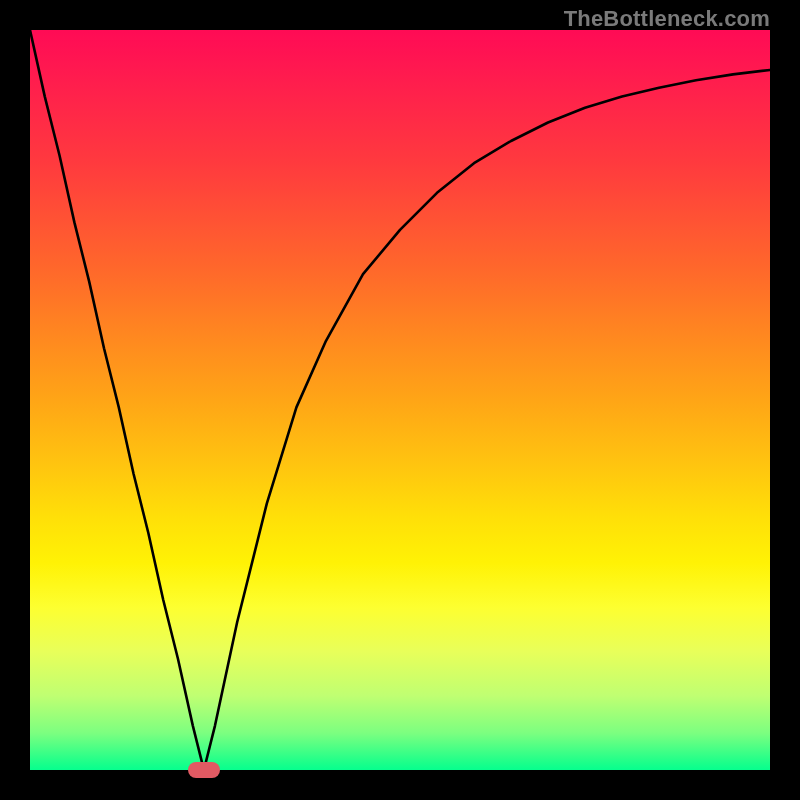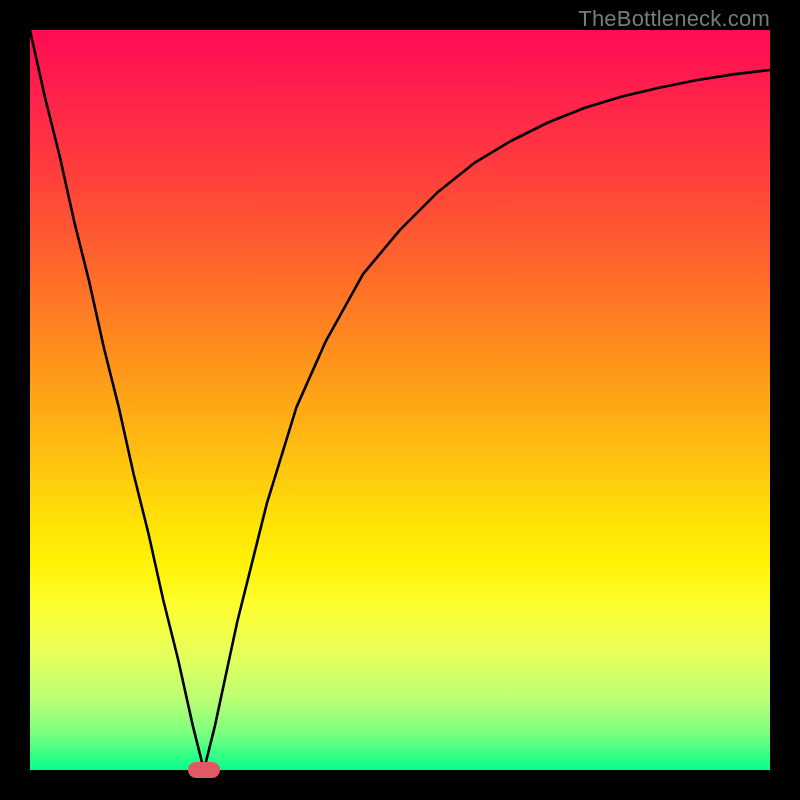--- a/index.html
+++ b/index.html
@@ -41,21 +41,21 @@
       #1cff8a 99%,
       #06ff8e 100%
     );
   }
   .watermark {
     position: absolute;
     top: 6px;
     right: 30px;
     color: #7a7a7a;
     font-size: 22px;
-    font-weight: 400;
+    font-weight: 700;
     letter-spacing: 0.2px;
     user-select: none;
   }
   svg.curve {
     position: absolute;
     left: 0;
     top: 0;
     width: 740px;
     height: 740px;
   }

